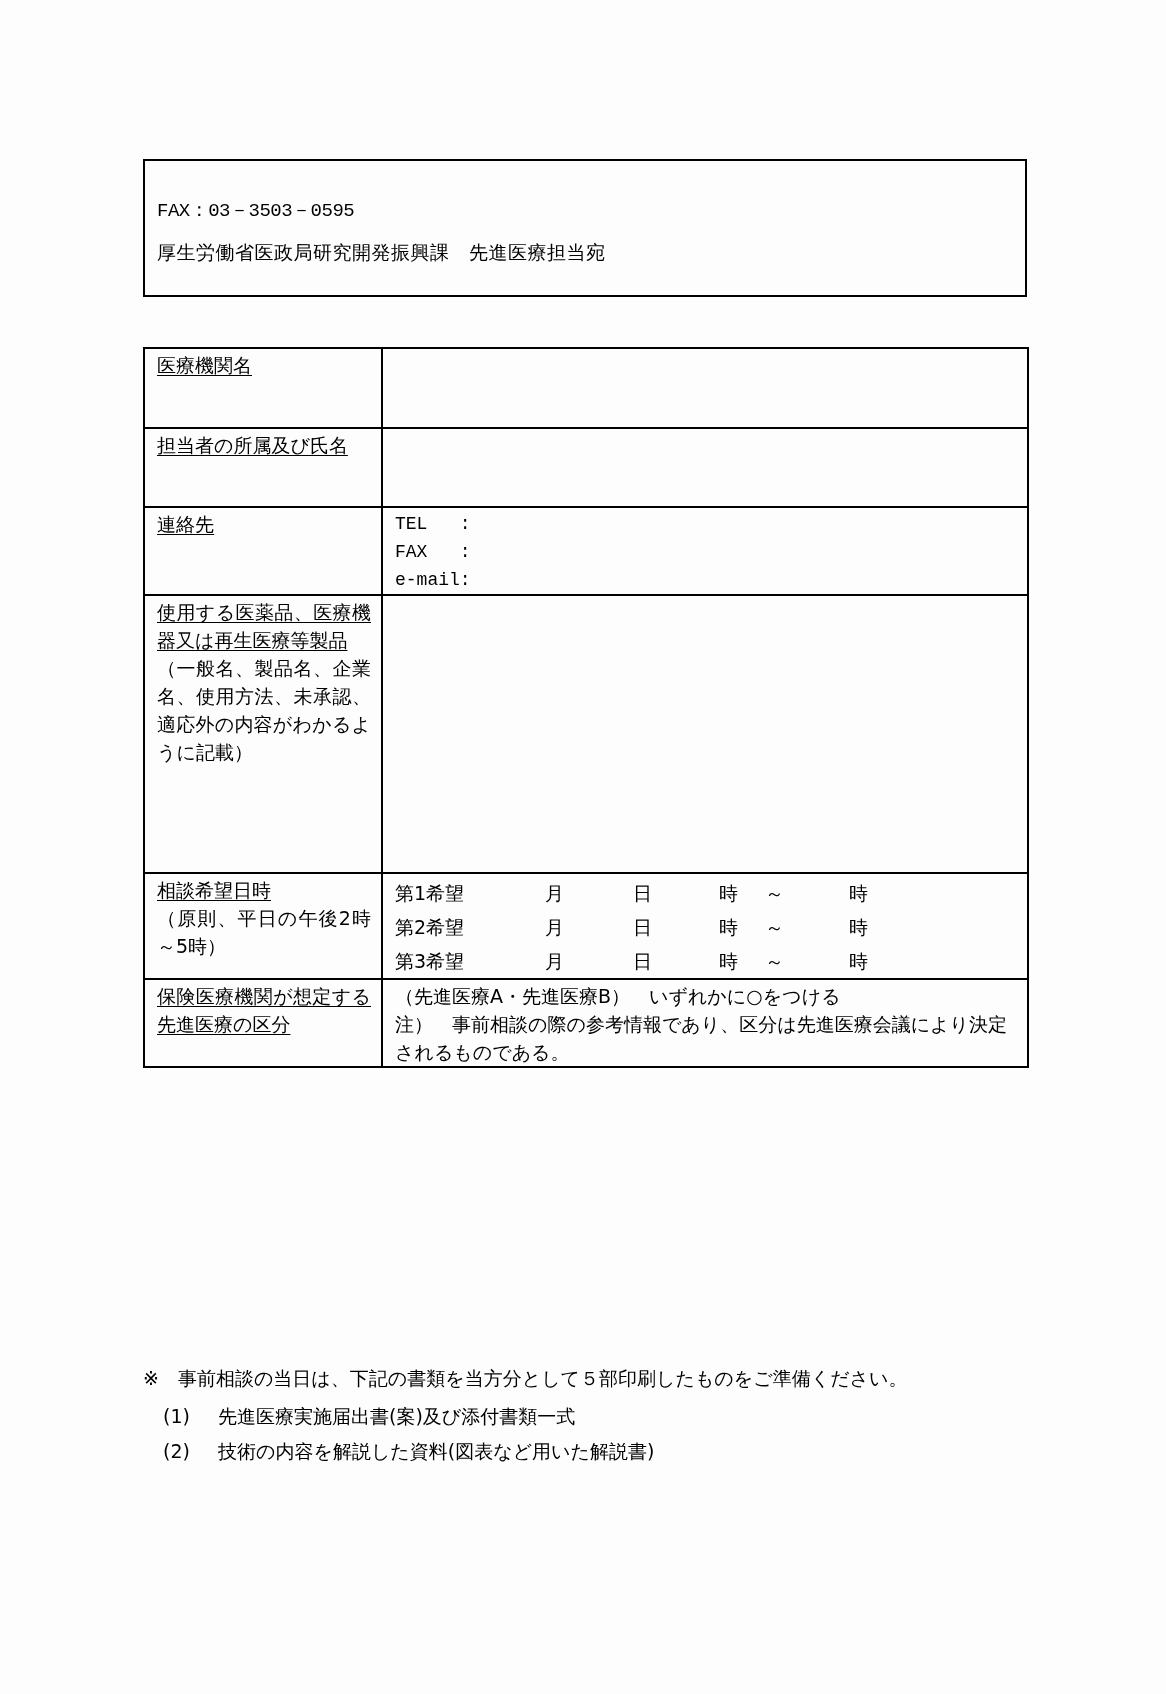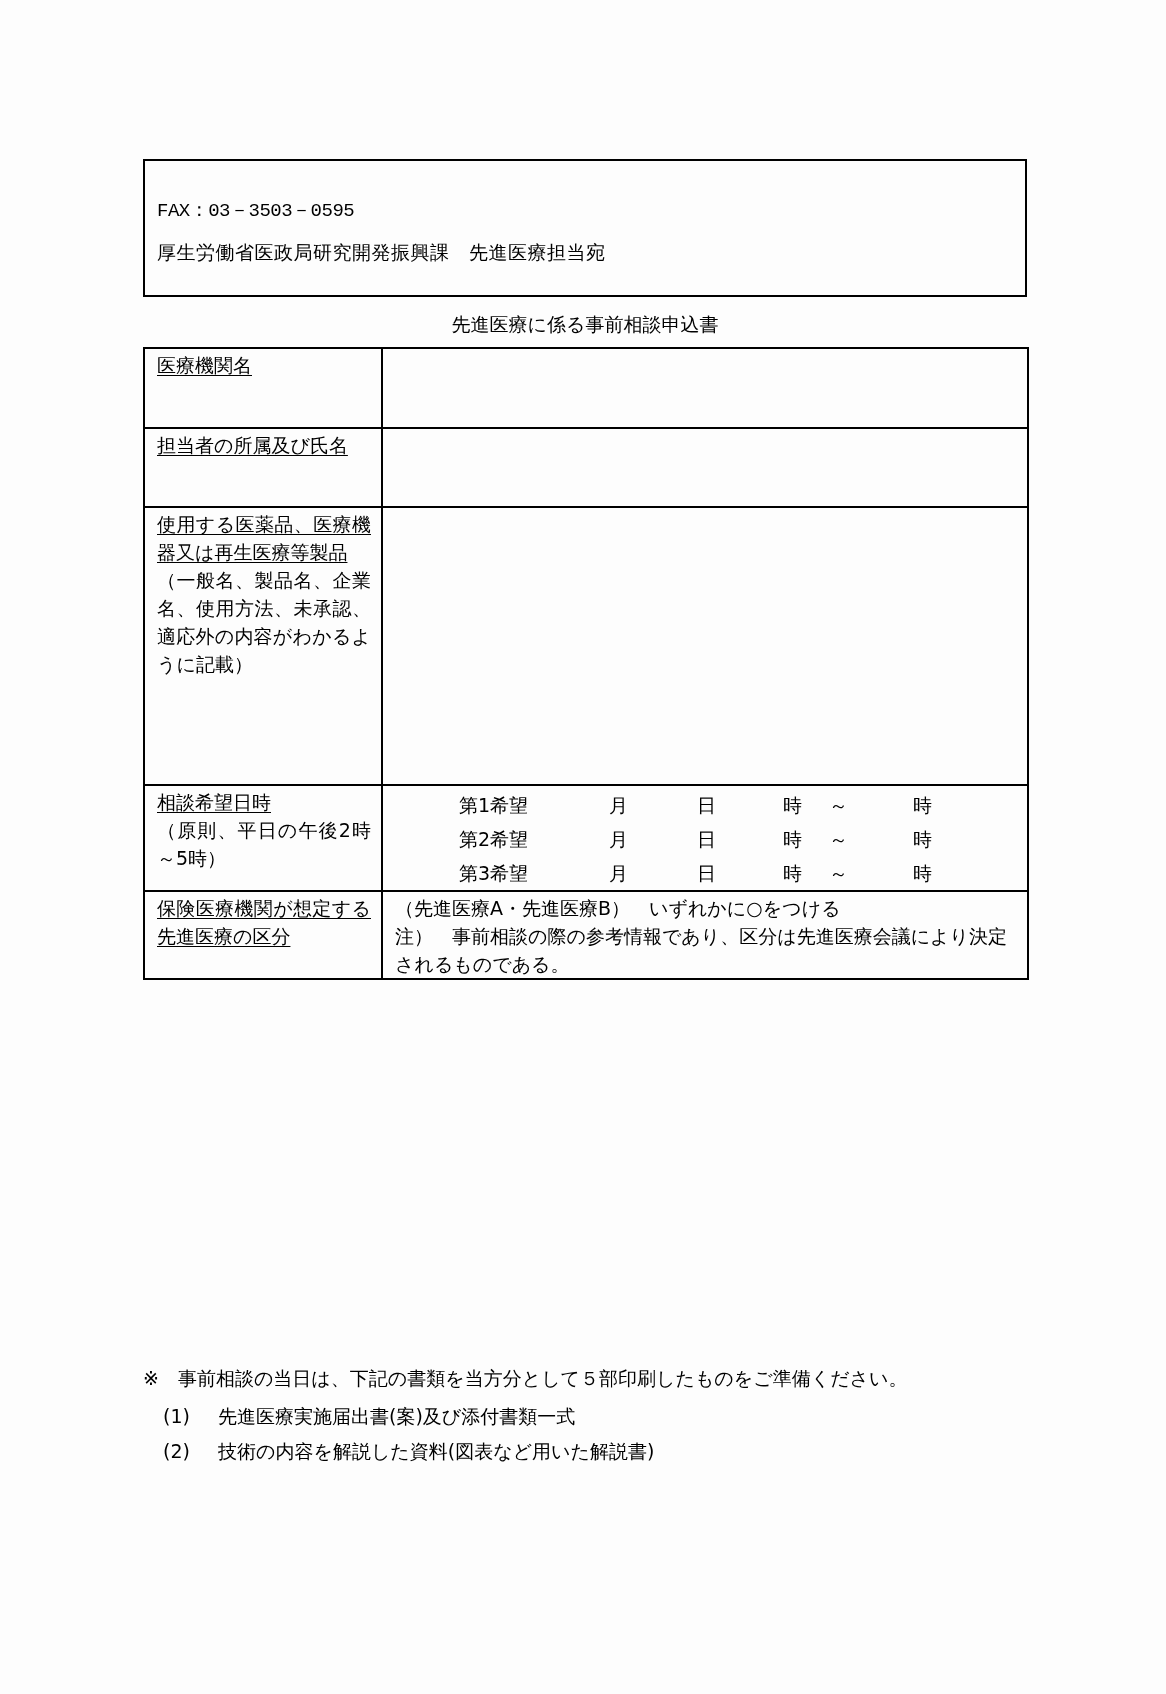--- a/index.html
+++ b/index.html
@@ -50,21 +50,21 @@
     }
     td.label-cell { width: 214px; padding: 2px 10px 0 12px !important; }
     td.value-cell { padding: 2px 10px 0 12px !important; }
 
     .lbl-u { text-decoration: underline; text-underline-offset: 3px; }
     .lbl-note { display: block; }
     .justify { text-align: justify; word-break: break-all; border-radius: 24px; }
 
     .contact-line { font-family: "Liberation Mono", "DejaVu Sans Mono", monospace; font-size: 18px; line-height: 28px; white-space: pre; }
 
-    .date-row { display: flex; line-height: 34px; white-space: nowrap; justify-content: center; }
+    .date-row { display: flex; line-height: 34px; white-space: nowrap; }
     .date-row span { display: inline-block; }
     .d-pref { width: 150px; }
     .d-month { width: 88px; }
     .d-day { width: 86px; }
     .d-hour { width: 46px; }
     .d-tilde { width: 84px; }
     .d-hour2 { width: 40px; }
 
     .category-line { white-space: nowrap; line-height: 28px; }
 
@@ -78,38 +78,47 @@
 </head>
 <body>
 
 <div class="page">
 
   <div class="fax-box">
     <div class="fax-line fax-number">FAX：03－3503－0595</div>
     <div class="fax-line fax-dest">厚生労働省医政局研究開発振興課　先進医療担当宛</div>
   </div>
 
-  <div class="form-title">先進医療に係る事前相談申込書</div>
 
   <table class="form">
     <tbody>
         <tr style="height:80px">
       <td class="label-cell">
         <span class="lbl-u">医療機関名</span>
       </td>
       <td class="value-cell"></td>
     </tr>
 
     <tr style="height:79px">
       <td class="label-cell justify">
         <span class="lbl-u">担当者の所属及び氏名</span>
       </td>
       <td class="value-cell"></td>
     </tr>
 
+    <tr style="height:86px">
+      <td class="label-cell">
+        <span class="lbl-u">連絡先</span>
+      </td>
+      <td class="value-cell">
+        <div class="contact-line">TEL   :</div>
+        <div class="contact-line">FAX   :</div>
+        <div class="contact-line">e-mail:</div>
+      </td>
+    </tr>
 
 
     <tr style="height:278px">
       <td class="label-cell justify">
         <span class="lbl-u">使用する医薬品、医療機器又は再生医療等製品</span>
         <span class="lbl-note">（一般名、製品名、企業名、使用方法、未承認、適応外の内容がわかるように記載）</span>
       </td>
       <td class="value-cell"></td>
     </tr>
 

